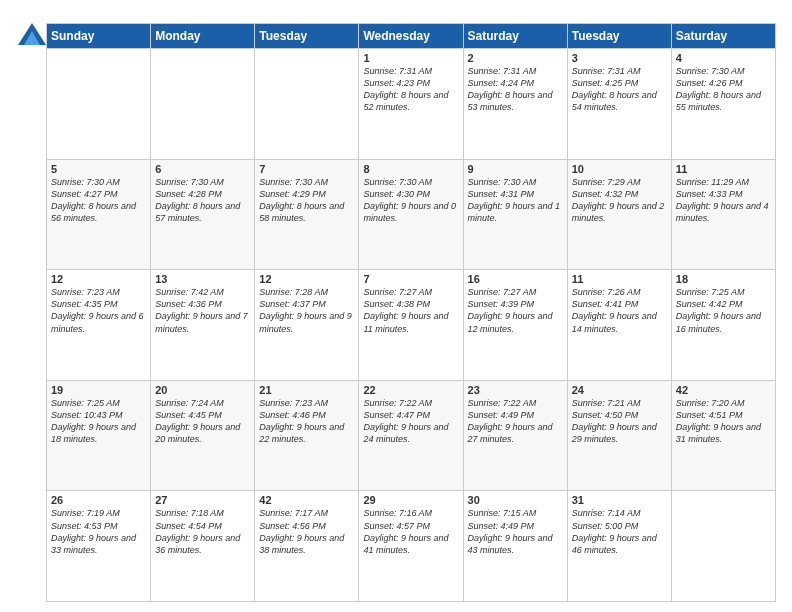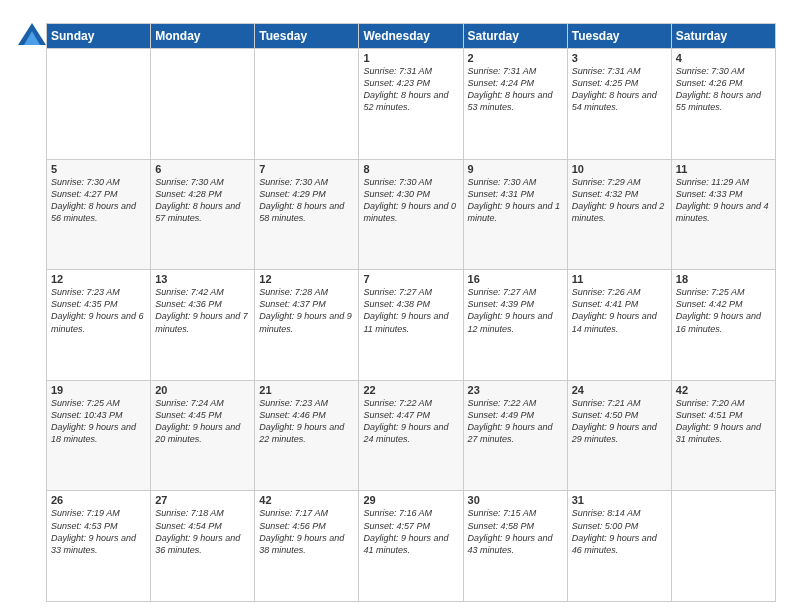--- a/index.html
+++ b/index.html
@@ -319,26 +319,26 @@
           </td>
           <td>
             <span class="day-number">29</span>
             <div class="cell-info">Sunrise: 7:16 AM
 Sunset: 4:57 PM
 Daylight: 9 hours and 41 minutes.</div>
           </td>
           <td>
             <span class="day-number">30</span>
             <div class="cell-info">Sunrise: 7:15 AM
-Sunset: 4:58 PM
+Sunset: 4:49 PM
 Daylight: 9 hours and 43 minutes.</div>
           </td>
           <td>
             <span class="day-number">31</span>
-            <div class="cell-info">Sunrise: 8:14 AM
+            <div class="cell-info">Sunrise: 7:14 AM
 Sunset: 5:00 PM
 Daylight: 9 hours and 46 minutes.</div>
           </td>
           <td class="empty-cell"></td>
         </tr>
       </tbody>
   </table>
 </div>
 
 </body></html>

